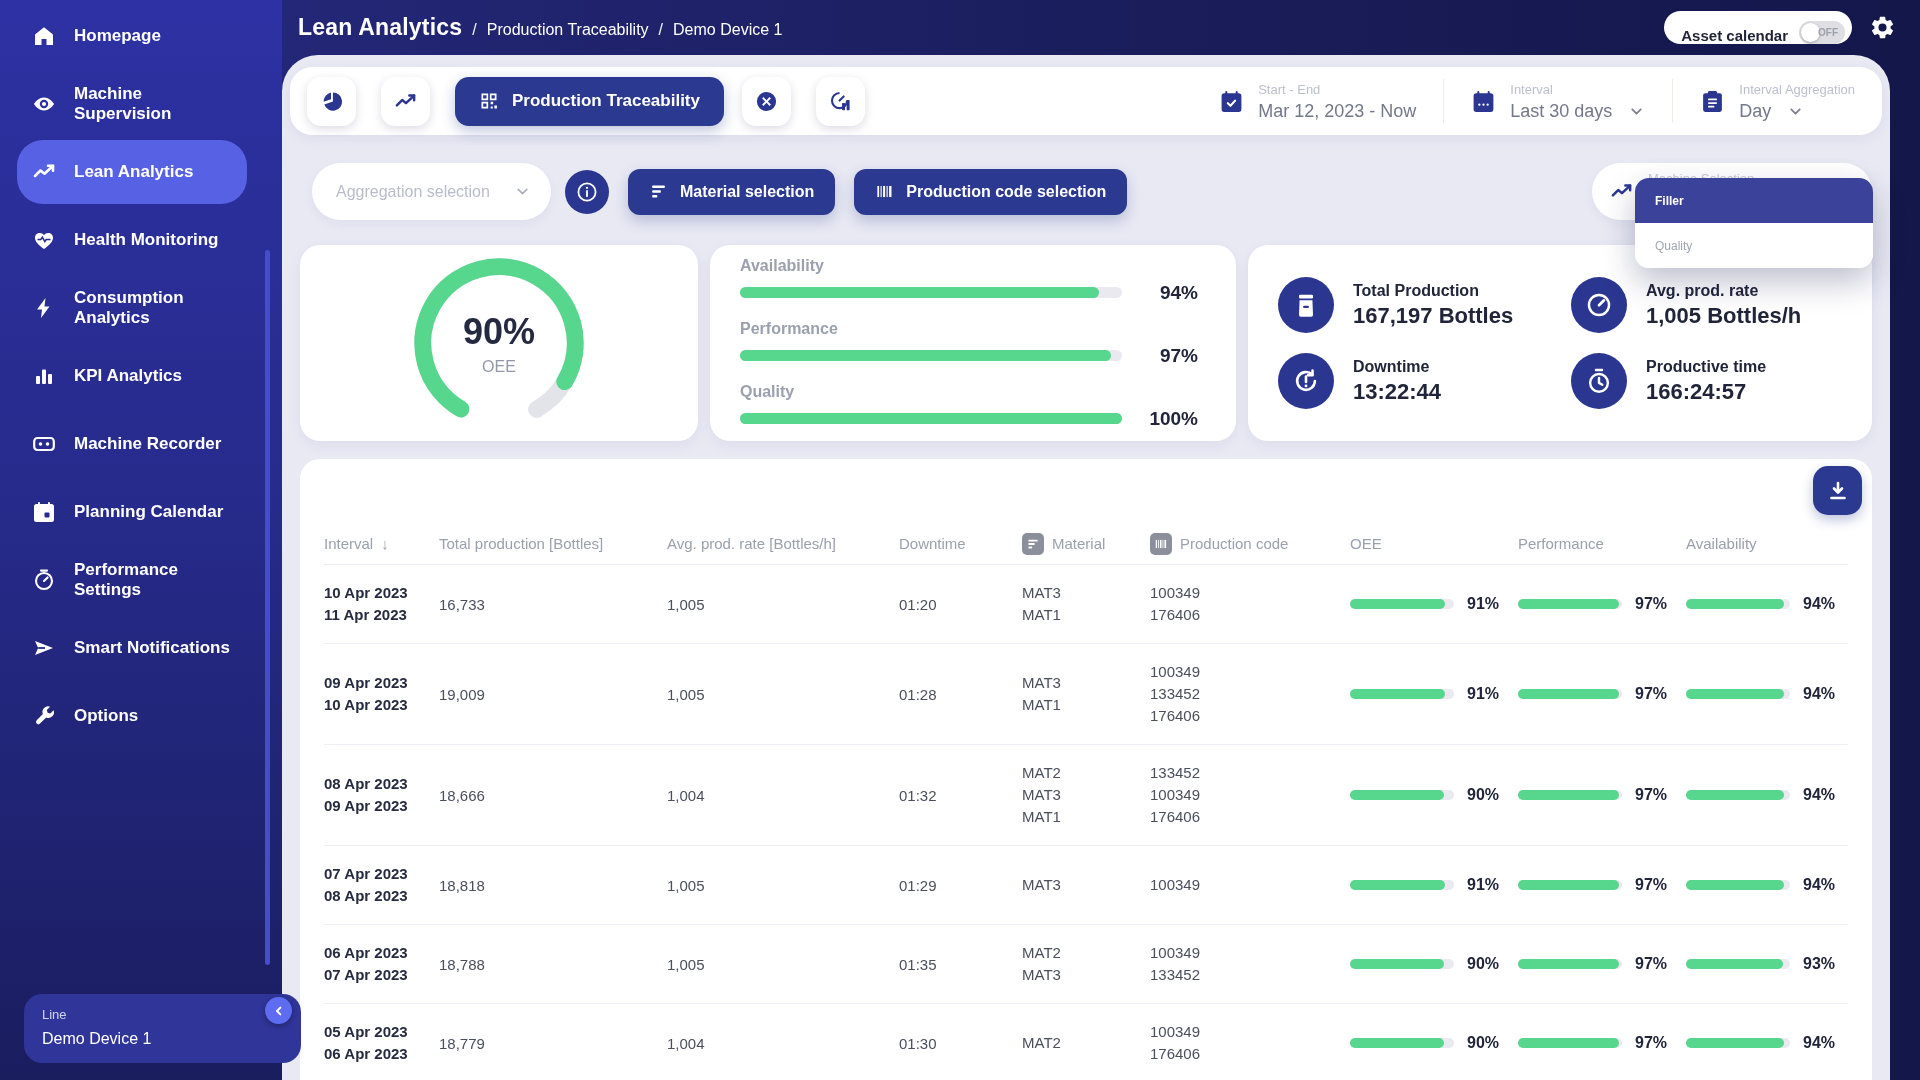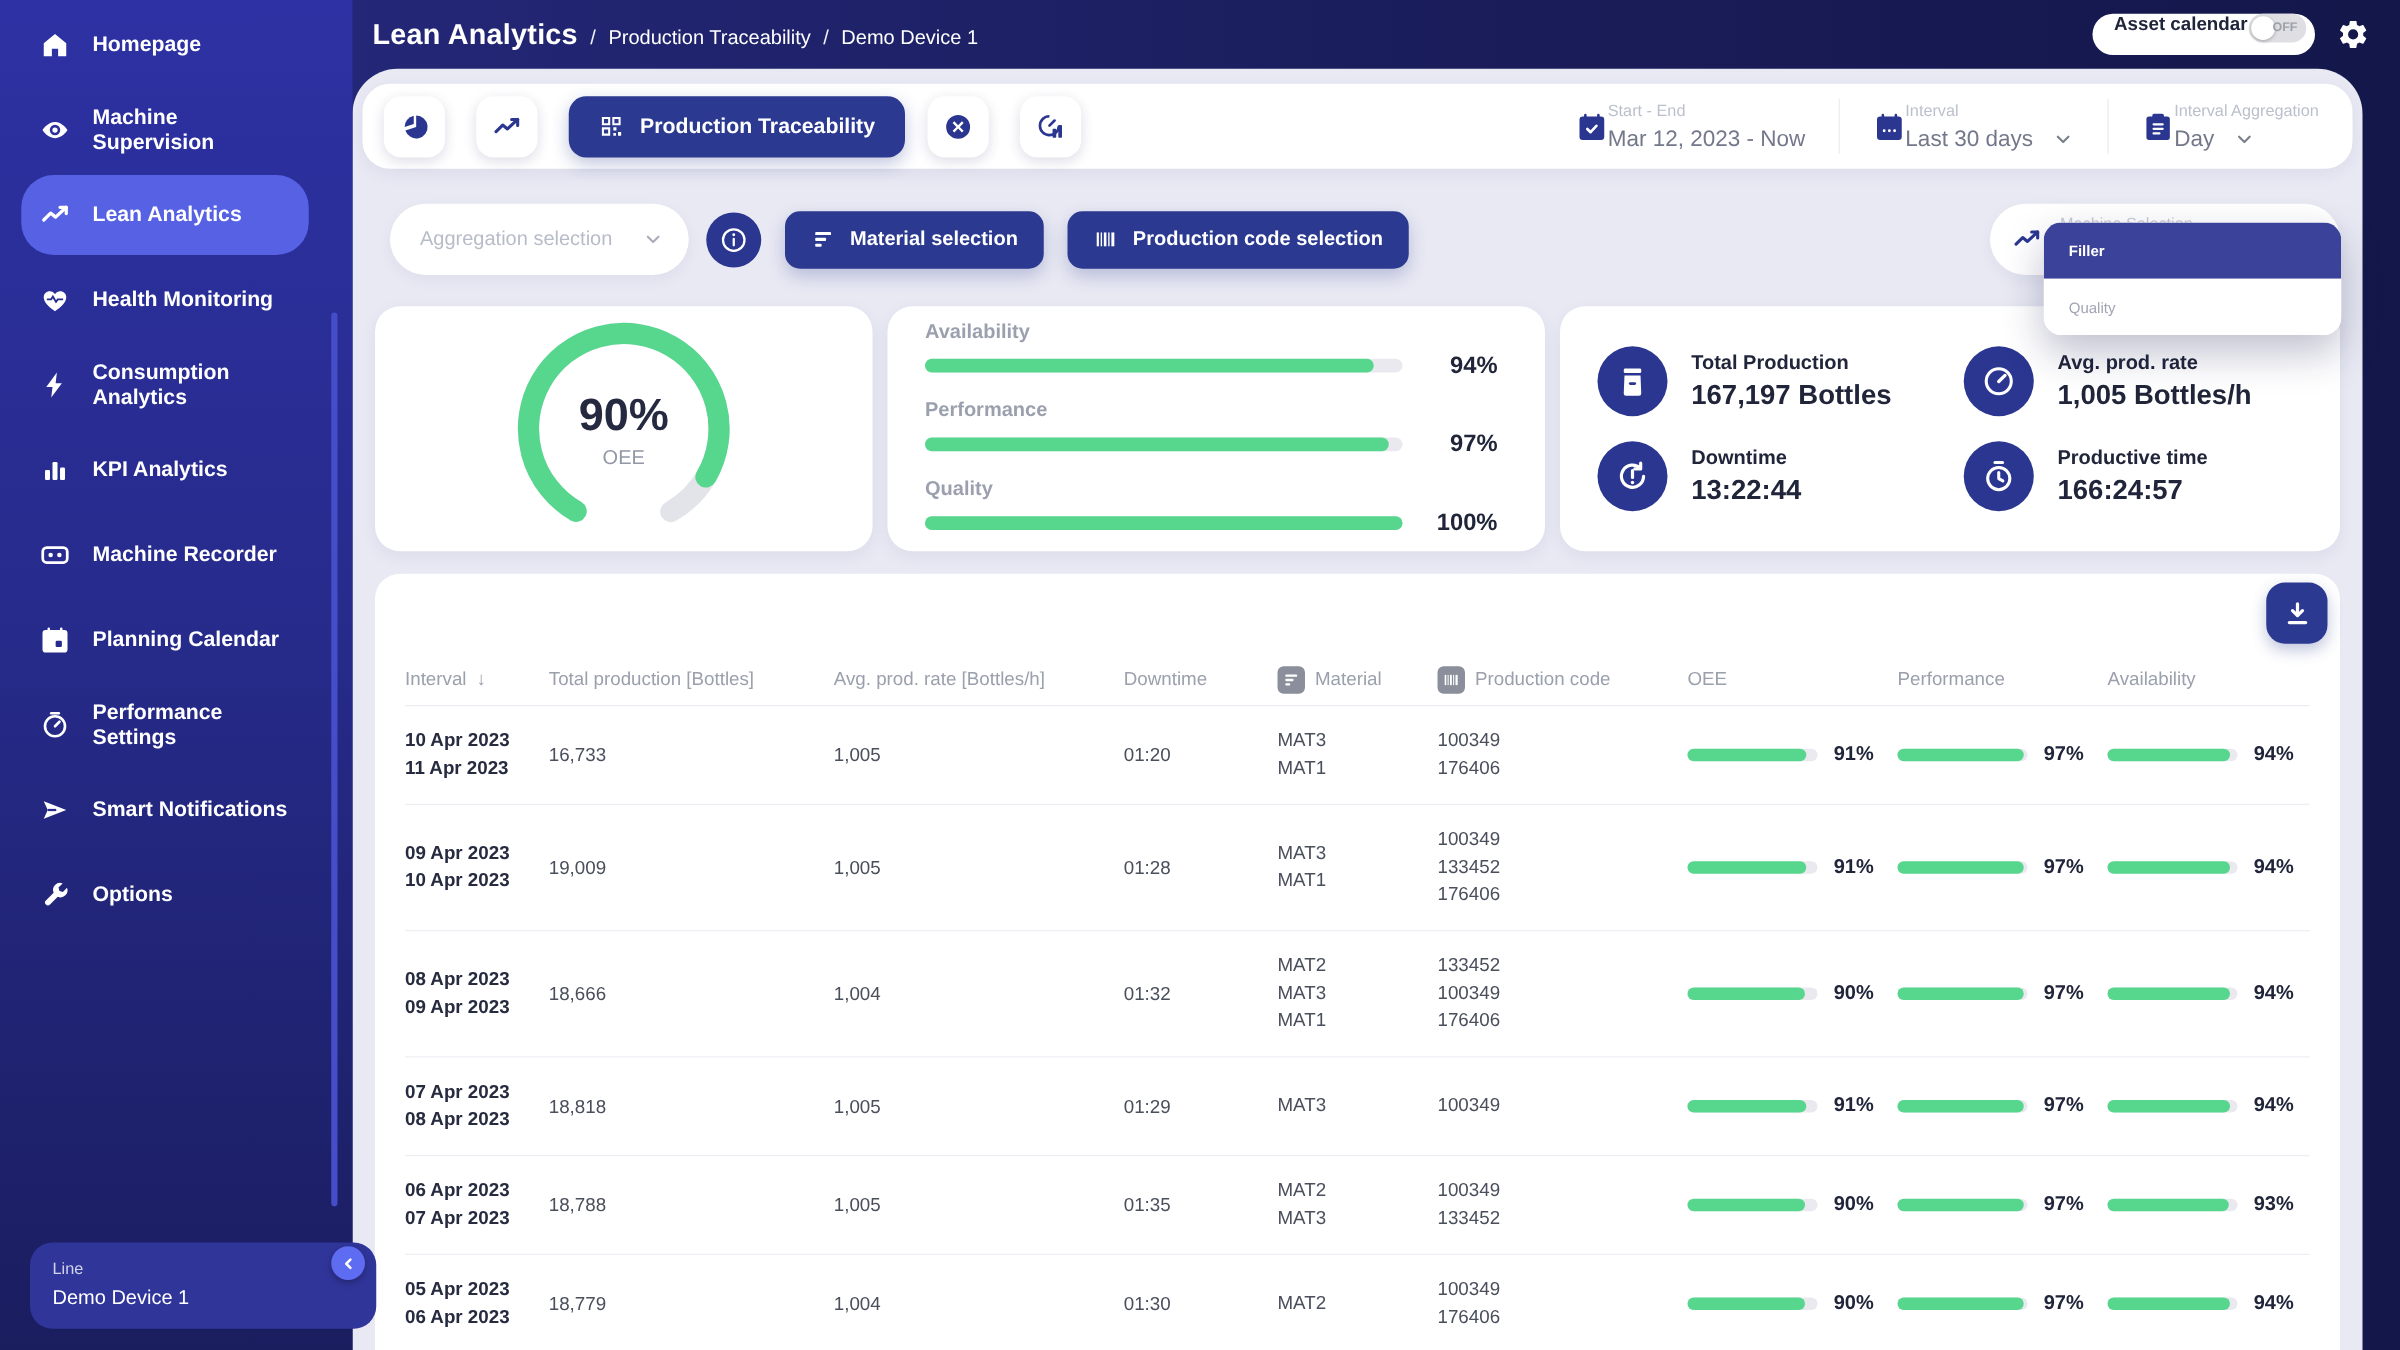--- a/index.html
+++ b/index.html
@@ -24,39 +24,39 @@
   .device-name{color:#fff;font-size:16px;margin-top:8px;}
   .collapse-btn{position:absolute;right:-10px;bottom:56px;width:27px;height:27px;border-radius:50%;background:#5E6CF2;border:none;display:flex;align-items:center;justify-content:center;cursor:pointer;z-index:9;box-shadow:0 2px 6px rgba(0,0,0,.3);}
   .collapse-btn svg{width:16px;height:16px;}
 
   
   .top-header{position:absolute;left:282px;top:0;right:0;height:55px;display:flex;align-items:center;padding:0 24px 0 16px;z-index:3;}
   .breadcrumb{display:flex;align-items:baseline;gap:10px;color:#fff;}
   .page-title{font-size:23px;font-weight:800;letter-spacing:.2px;}
   .breadcrumb .sep{font-size:16px;opacity:.95;}
   .breadcrumb .crumb{font-size:16px;font-weight:500;cursor:pointer;}
-  .asset-pill{margin-left:auto;height:33px;background:#fff;border-radius:17px;display:flex;align-items:flex-start;gap:1px;padding:0 7px 0 17px;cursor:pointer;}
+  .asset-pill{margin-left:auto;height:33px;background:#fff;border-radius:17px;display:flex;align-items:flex-end;gap:11px;padding:0 7px 0 17px;cursor:pointer;}
   .asset-pill .txt{font-size:15px;font-weight:700;color:#20253A;}
   .toggle{position:relative;width:46px;height:23px;border-radius:12px;background:#DEDEE3;}
   .toggle .knob{position:absolute;left:2px;top:2px;width:19px;height:19px;border-radius:50%;background:#fff;box-shadow:0 1px 3px rgba(0,0,0,.25);}
   .toggle .state{position:absolute;right:7px;top:6px;font-size:10px;font-weight:700;color:#9BA0AA;}
   .gear-btn{margin-left:17px;background:none;border:none;color:#fff;cursor:pointer;display:flex;}
   .gear-btn svg{width:27px;height:27px;}
 
   
   .panel{position:absolute;left:282px;top:55px;width:1608px;height:1025px;background:#E8E9F3;border-radius:36px 36px 0 0;z-index:2;}
 
   
   .toolbar-card{margin:12px 8px 0;height:68px;background:#fff;border-radius:22px;display:flex;align-items:center;padding-left:17px;box-shadow:0 4px 14px rgba(35,40,100,.06);}
   .tool-btn{width:49px;height:49px;border-radius:14px;background:#fff;border:none;box-shadow:0 3px 10px rgba(35,40,100,.16);display:flex;align-items:center;justify-content:center;color:#2B3690;margin-right:25px;cursor:pointer;}
   .tool-btn svg{width:23px;height:23px;}
   .pt-btn{height:49px;border:none;border-radius:14px;background:#2B3A90;color:#fff;font-family:inherit;font-size:17px;font-weight:700;display:flex;align-items:center;gap:13px;padding:0 24px;margin-right:18px;cursor:pointer;box-shadow:0 5px 14px rgba(43,58,144,.3);}
   .pt-btn svg{width:20px;height:20px;}
   .sel-group{margin-left:auto;display:flex;align-items:center;height:100%;}
-  .sel{display:flex;align-items:center;gap:0;padding:0 27px;height:44px;border-left:1px solid #ECECF2;cursor:pointer;}
+  .sel{display:flex;align-items:center;gap:14px;padding:0 27px;height:44px;border-left:1px solid #ECECF2;cursor:pointer;}
   .sel:first-child{border-left:none;}
   .sel-icon{color:#2B3690;display:flex;}
   .sel-icon svg{width:25px;height:25px;}
   .sel .lbl{font-size:13px;color:#BCC0CC;}
   .sel .val{font-size:18px;color:#73788A;display:flex;align-items:center;gap:16px;margin-top:3px;}
   .chev{color:#7A7F8C;display:flex;}
   .chev svg{width:17px;height:17px;}
 
   
   .filters-row{display:flex;align-items:center;margin:28px 18px 0 30px;position:relative;height:57px;}

